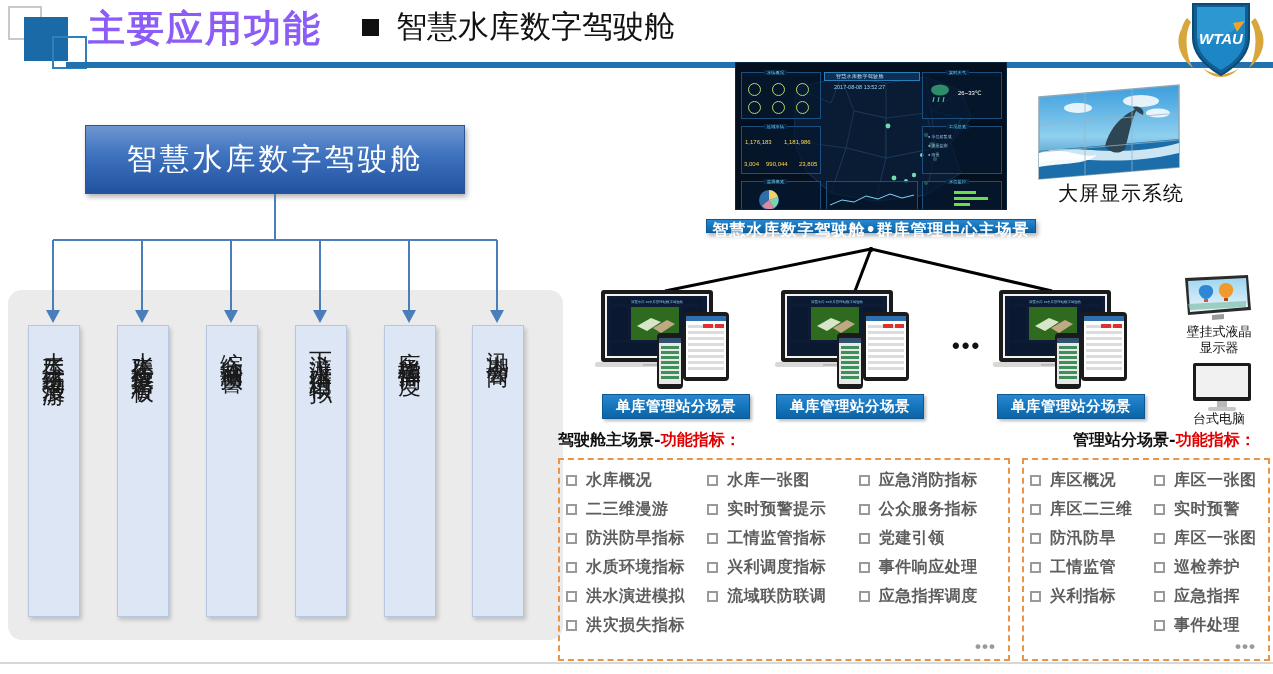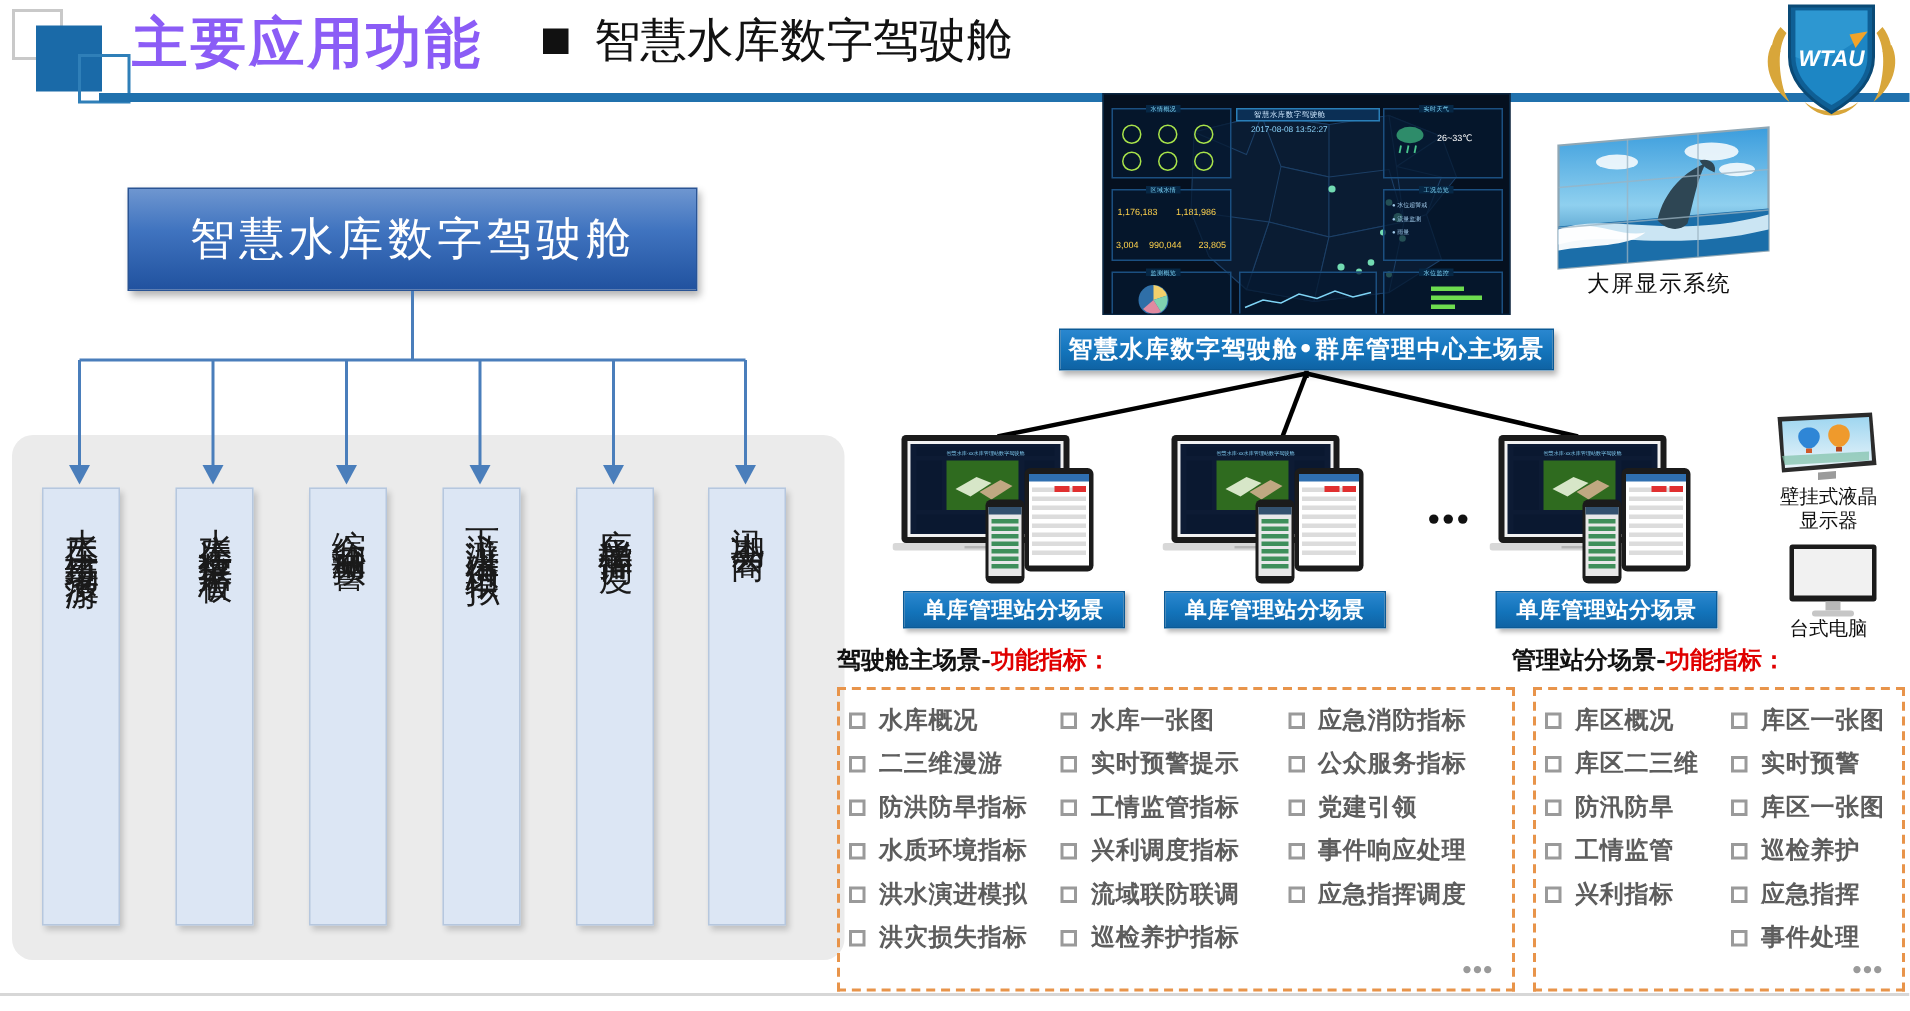--- a/index.html
+++ b/index.html
@@ -97,25 +97,25 @@
   }
   .db-ring {
     position:absolute; width:13px; height:13px; border-radius:50%;
     border:1.5px solid #a8e34a;
   }
   .db-num { position:absolute; font-size:6px; color:#ffd24d; white-space:nowrap; }
   .db-sm  { position:absolute; font-size:4px; color:#9fc8e8; white-space:nowrap; }
   .db-bar { position:absolute; height:2.5px; background:#6ddc4f; }
 
   #banner-main {
-    position:absolute; left:706px; top:219px; width:330px; height:28px;
+    position:absolute; left:706px; top:219px; width:330px; height:14px;
     background:linear-gradient(180deg,#2a87cf 0%,#1374bb 55%,#0f63a4 100%);
     border:1px solid #0b5a96;
     box-shadow:2px 3px 4px rgba(0,0,0,0.3);
-    display:flex; align-items:center; justify-content:center;
+    display:flex; justify-content:center;
   }
   #banner-main span {
     color:#fff; font-size:16px; font-weight:700; letter-spacing:1px;
     font-family:"DejaVu Serif","Liberation Serif",serif;
   }
   .sub-banner {
     position:absolute; top:394px; width:148px; height:25px;
     background:linear-gradient(180deg,#2a87cf 0%,#1374bb 55%,#0f63a4 100%);
     border:1px solid #0b5a96;
     box-shadow:2px 2px 3px rgba(0,0,0,0.28);
@@ -129,21 +129,21 @@
     position:absolute; left:952px; top:333px;
     font-size:22px; font-weight:700; color:#111; letter-spacing:2px;
   }
 
   
   .cluster { position:absolute; top:288px; width:155px; height:104px; }
 
   
   #videowall { position:absolute; left:1033px; top:83px; width:150px; height:98px; }
   #videowall-label {
-    position:absolute; left:1058px; top:180px; font-size:15px; color:#111;
+    position:absolute; left:1058px; top:180px; font-size:20px; color:#111;
     font-family:Liberation Sans, sans-serif; letter-spacing:1px;
   }
   #lcd { position:absolute; left:1182px; top:274px; width:72px; height:48px; }
   #lcd-label {
     position:absolute; left:1163px; top:324px; width:112px; text-align:center;
     font-size:13px; color:#111; line-height:1.22;
     font-family:"DejaVu Serif","Liberation Serif",serif;
   }
   #pc { position:absolute; left:1192px; top:362px; width:60px; height:50px; }
   #pc-label {
@@ -607,24 +607,20 @@
           <span>工情监管指标</span>
         </div>
       <div class="fl-item">
           <span class="fl-chk"></span>
           <span>兴利调度指标</span>
         </div>
       <div class="fl-item">
           <span class="fl-chk"></span>
           <span>流域联防联调</span>
         </div>
-      <div class="fl-item">
-          <span class="fl-chk"></span>
-          <span>巡检养护指标</span>
-        </div>
     </div>
     <div class="fl-col" style="width:150px;">
       <div class="fl-item">
           <span class="fl-chk"></span>
           <span>应急消防指标</span>
         </div>
       <div class="fl-item">
           <span class="fl-chk"></span>
           <span>公众服务指标</span>
         </div>
@@ -638,21 +634,21 @@
         </div>
       <div class="fl-item">
           <span class="fl-chk"></span>
           <span>应急指挥调度</span>
         </div>
     </div>
   </div>
 </div>
 <div class="fl-dots" style="left:975px;top:637px;">•••</div>
 
-<div class="fl-title" style="left:1008px;top:430px;">
+<div class="fl-title" style="left:1073px;top:430px;">
   <span>管理站分场景-</span><em>功能指标：</em>
 </div>
 <div class="fl-box" style="left:1022px;top:458px;width:248px;height:203px;">
   <div class="fl-grid">
     <div class="fl-col" style="width:125px;">
       <div class="fl-item">
           <span class="fl-chk"></span>
           <span>库区概况</span>
         </div>
       <div class="fl-item">

